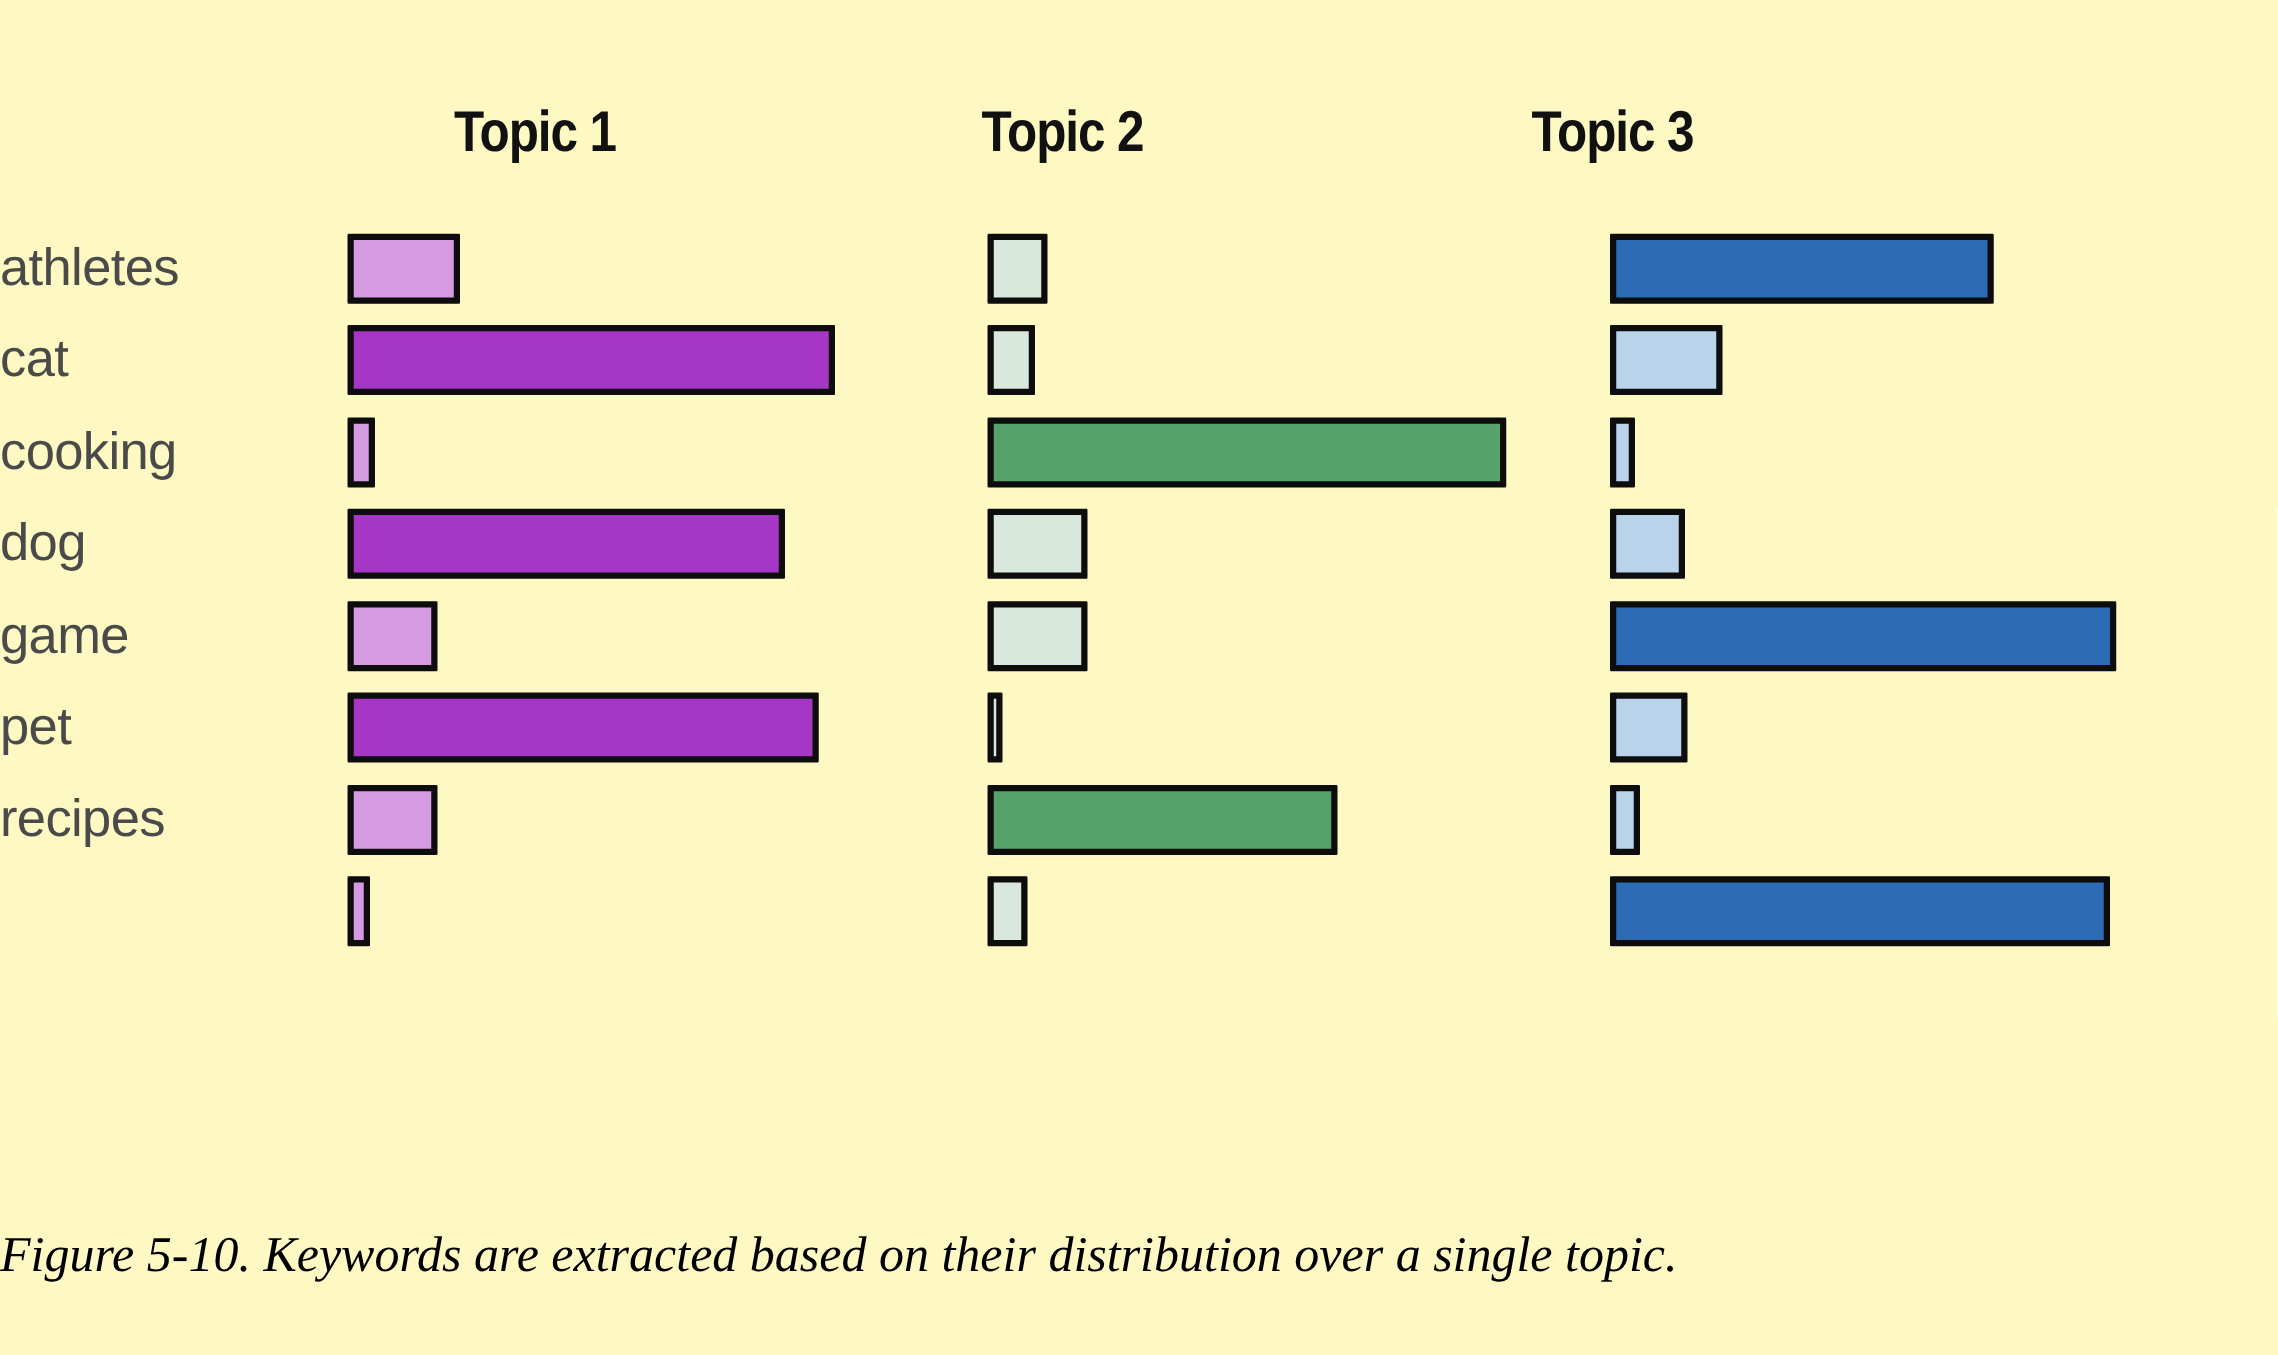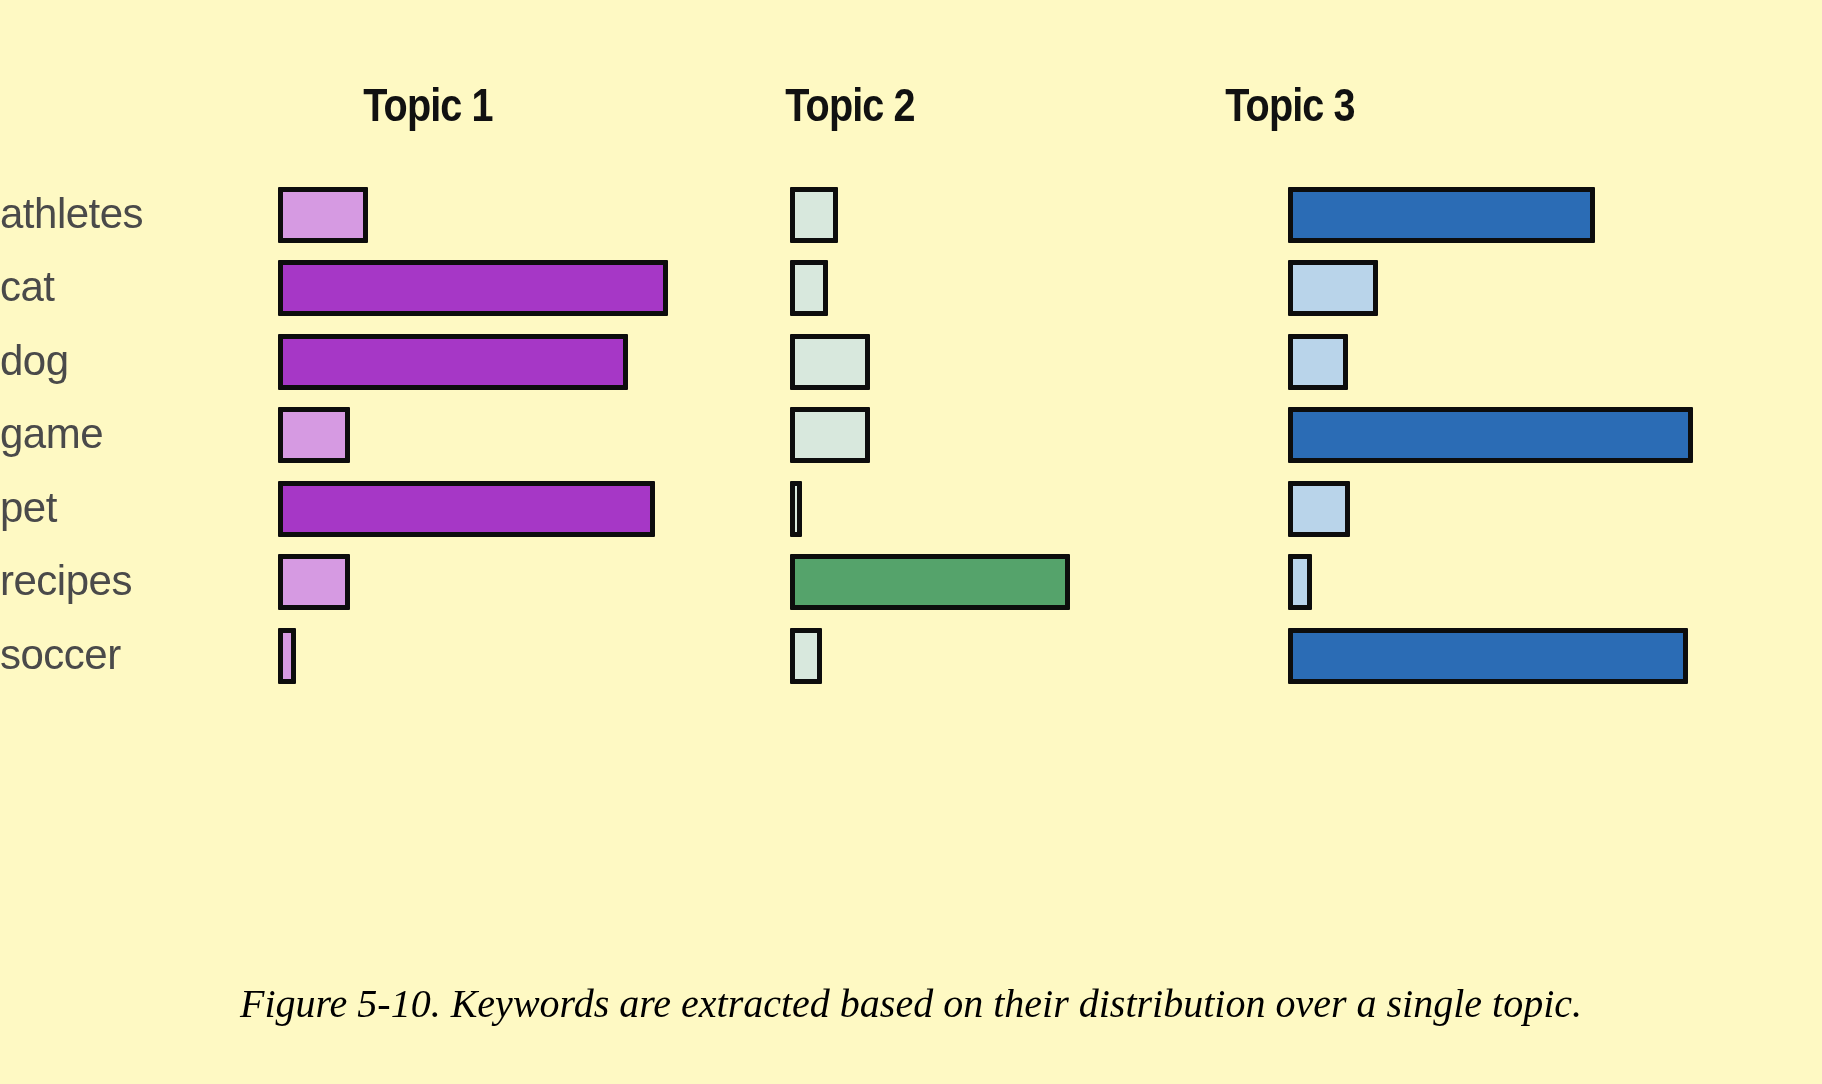--- a/index.html
+++ b/index.html
@@ -84,21 +84,21 @@
   .bar.col1 { left: 278px; }
   .bar.col2 { left: 790px; }
   .bar.col3 { left: 1288px; }
 
   
   .caption {
     position: absolute;
     top: 980px;
     left: 0;
     width: 1822px;
-    text-align: center;
+    text-align: left;
     font-family: "Liberation Serif", serif;
     font-style: italic;
     font-size: 40px;
     color: #000000;
     white-space: nowrap;
   }
 </style>
 </head>
 <body>
 
@@ -117,20 +117,26 @@
         <div class="bar col2" title="Topic 2 / athletes = 0.12" style="width: 48px; background: rgb(216, 232, 221);"></div>
         <div class="bar col3" title="Topic 3 / athletes = 0.74" style="width: 307px; background: rgb(43, 108, 181);"></div>
       </div>
       <div class="bar-row">
         <div class="row-label">cat</div>
         <div class="bar col1" title="Topic 1 / cat = 0.96" style="width: 390px; background: rgb(166, 55, 198);"></div>
         <div class="bar col2" title="Topic 2 / cat = 0.09" style="width: 38px; background: rgb(216, 232, 221);"></div>
         <div class="bar col3" title="Topic 3 / cat = 0.22" style="width: 90px; background: rgb(185, 212, 234);"></div>
       </div>
       <div class="bar-row">
+        <div class="row-label">cooking</div>
+        <div class="bar col1" title="Topic 1 / cooking = 0.05" style="width: 22px; background: rgb(214, 154, 226);"></div>
+        <div class="bar col2" title="Topic 2 / cooking = 1" style="width: 415px; background: rgb(85, 163, 107);"></div>
+        <div class="bar col3" title="Topic 3 / cooking = 0.05" style="width: 20px; background: rgb(185, 212, 234);"></div>
+      </div>
+      <div class="bar-row">
         <div class="row-label">dog</div>
         <div class="bar col1" title="Topic 1 / dog = 0.86" style="width: 350px; background: rgb(166, 55, 198);"></div>
         <div class="bar col2" title="Topic 2 / dog = 0.19" style="width: 80px; background: rgb(216, 232, 221);"></div>
         <div class="bar col3" title="Topic 3 / dog = 0.15" style="width: 60px; background: rgb(185, 212, 234);"></div>
       </div>
       <div class="bar-row">
         <div class="row-label">game</div>
         <div class="bar col1" title="Topic 1 / game = 0.18" style="width: 72px; background: rgb(214, 154, 226);"></div>
         <div class="bar col2" title="Topic 2 / game = 0.19" style="width: 80px; background: rgb(216, 232, 221);"></div>
         <div class="bar col3" title="Topic 3 / game = 0.98" style="width: 405px; background: rgb(43, 108, 181);"></div>
@@ -141,21 +147,20 @@
         <div class="bar col2" title="Topic 2 / pet = 0.03" style="width: 12px; background: rgb(216, 232, 221);"></div>
         <div class="bar col3" title="Topic 3 / pet = 0.15" style="width: 62px; background: rgb(185, 212, 234);"></div>
       </div>
       <div class="bar-row">
         <div class="row-label">recipes</div>
         <div class="bar col1" title="Topic 1 / recipes = 0.18" style="width: 72px; background: rgb(214, 154, 226);"></div>
         <div class="bar col2" title="Topic 2 / recipes = 0.68" style="width: 280px; background: rgb(85, 163, 107);"></div>
         <div class="bar col3" title="Topic 3 / recipes = 0.06" style="width: 24px; background: rgb(185, 212, 234);"></div>
       </div>
       <div class="bar-row">
-        <div class="row-label">soccer</div>
         <div class="bar col1" title="Topic 1 / soccer = 0.04" style="width: 18px; background: rgb(214, 154, 226);"></div>
         <div class="bar col2" title="Topic 2 / soccer = 0.08" style="width: 32px; background: rgb(216, 232, 221);"></div>
         <div class="bar col3" title="Topic 3 / soccer = 0.96" style="width: 400px; background: rgb(43, 108, 181);"></div>
       </div>
     </div>
 
   <div class="caption">Figure 5-10. Keywords are extracted based on their distribution over a single topic.</div>
 
 </div>
 

